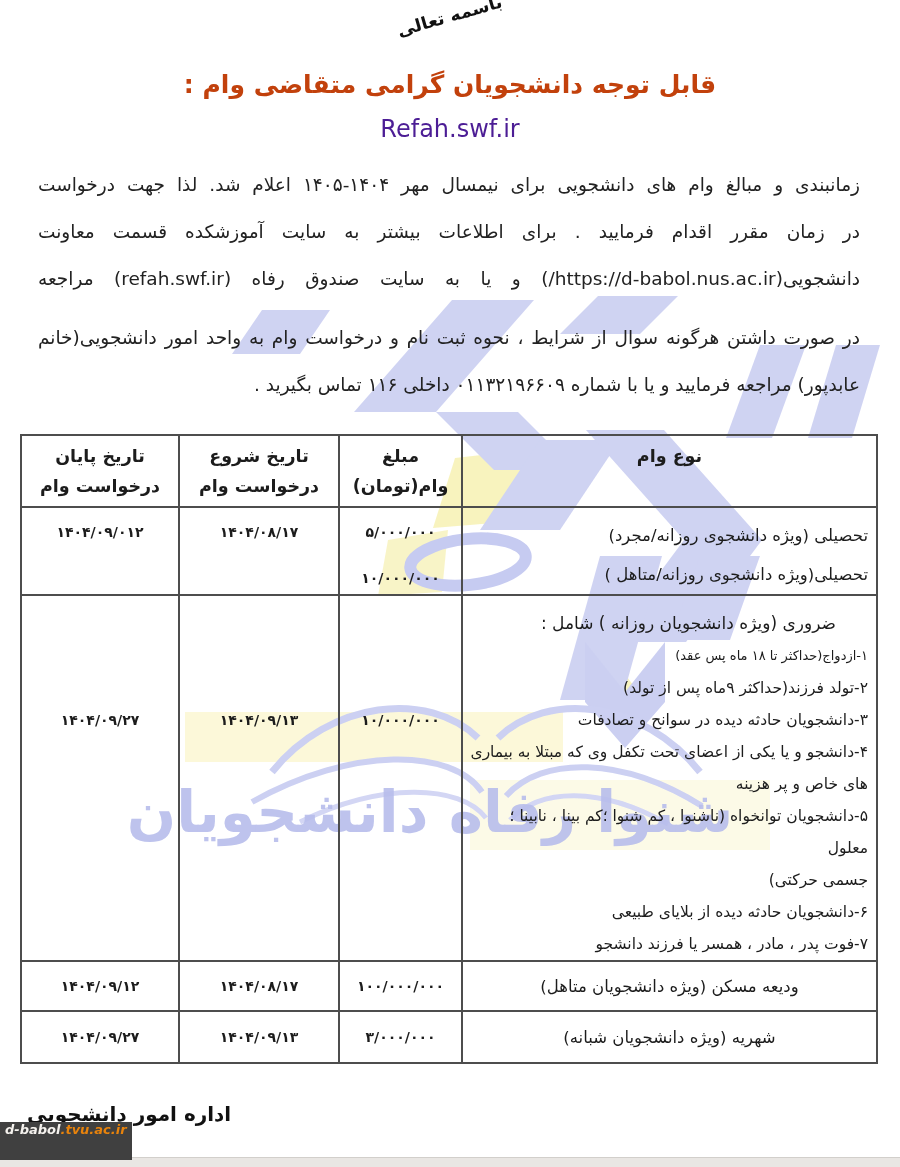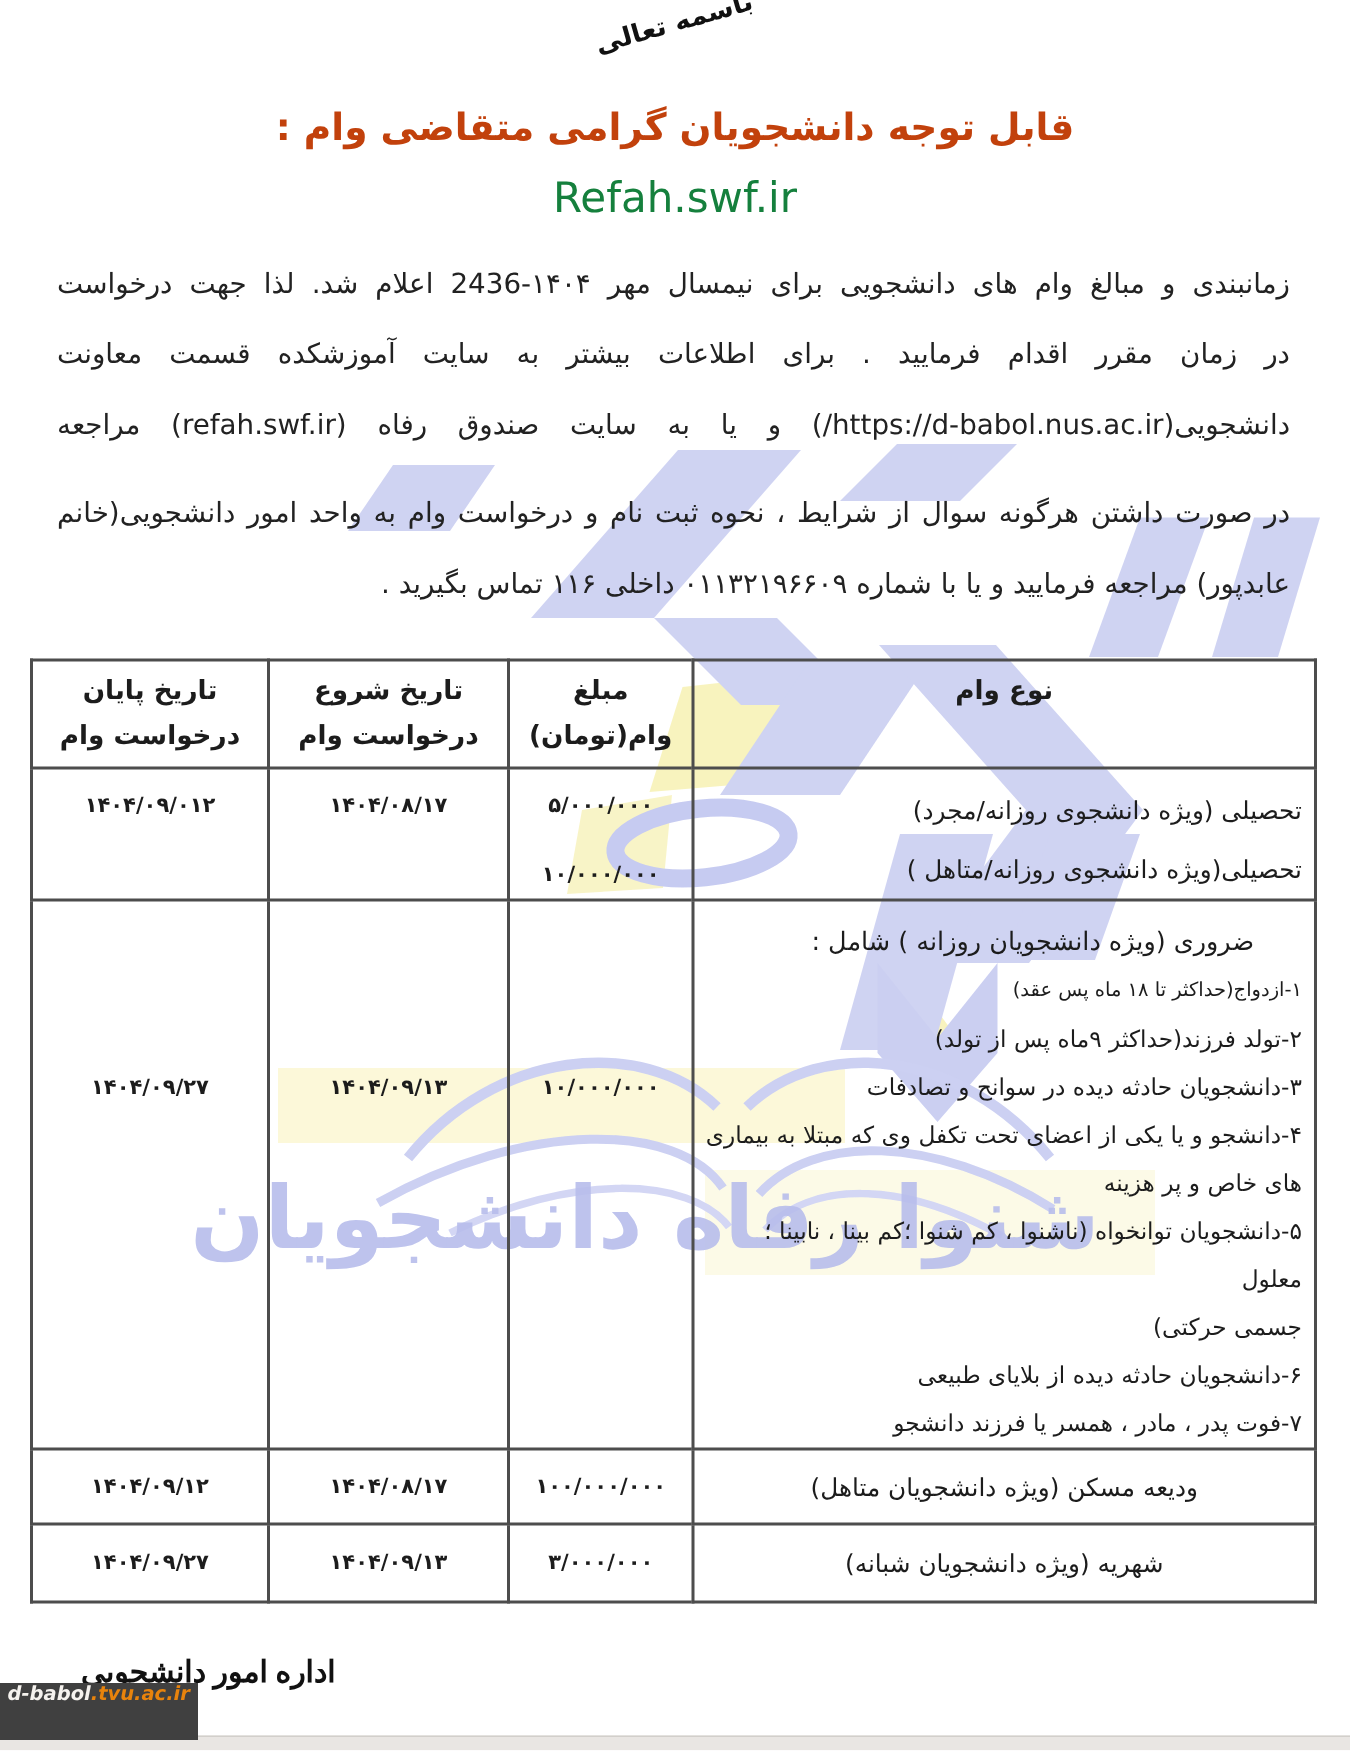--- a/index.html
+++ b/index.html
@@ -6,42 +6,42 @@
   body{font-family:"DejaVu Sans",sans-serif;color:#1c1c1c;}
   .page{position:relative;width:900px;height:1167px;margin:0 auto;background:#ffffff;overflow:hidden;}
   .wm{position:absolute;left:0;top:0;width:900px;height:1167px;z-index:0;pointer-events:none;}
   .wm-text{position:absolute;right:120px;top:778px;width:700px;z-index:0;pointer-events:none;
     direction:rtl;text-align:center;font-size:58px;font-weight:bold;color:#b7bdeb;opacity:.9;
     letter-spacing:1px;white-space:nowrap;}
   .content{position:relative;z-index:1;direction:rtl;}
   .basmala{height:56px;text-align:center;padding-top:6px;}
   .basmala span{display:inline-block;transform:rotate(-16deg) scaleX(1.05);font-size:17px;font-weight:bold;color:#111;}
   .doc-title{text-align:center;font-size:25px;font-weight:bold;color:#c2410c;margin-top:8px;letter-spacing:-.5px;}
-  .site-line{direction:ltr;text-align:center;font-size:28px;color:#15803d;margin-top:16px;}
+  .site-line{direction:ltr;text-align:center;font-size:24px;color:#4c1d95;margin-top:16px;}
   .para{margin:18px 40px 0 38px;font-size:18.5px;line-height:47px;color:#222;}
   .para .jl{text-align:justify;text-align-last:justify;}
   .para .rt{text-align:right;}
   table.loan{border-collapse:collapse;table-layout:fixed;margin:26px 0 0 0;
     margin-right:22px;width:856px;background:transparent;}
   table.loan td{border:2px solid #4d4d4d;vertical-align:top;background:transparent;overflow:hidden;}
   .hdr{font-weight:bold;font-size:17.5px;text-align:center;line-height:30px;padding-top:5px;}
   .c-type{width:415px;} .c-amt{width:123px;} .c-start{width:160px;} .c-end{width:158px;}
   .date,.amt{font-weight:bold;font-size:14px;text-align:center;white-space:nowrap;}
   .r1 .date{padding-top:16px;}
   .r1 .amt div{padding-top:15px;}
   .r1 .amt div + div{padding-top:30px;}
   .r1 .type{font-size:16.5px;line-height:39px;padding:8px 8px 0 4px;text-align:right;}
   .r2 .date,.r2 .amt{padding-top:116px;}
   .r2 .type{padding:10px 8px 0 6px;text-align:right;}
   .r2 .type .t0{font-size:17px;line-height:34px;padding-left:40px;text-align:center;}
   .r2 .type div{line-height:32px;font-size:15.5px;}
   .r2 .type .small{font-size:13px;}
   .mid{vertical-align:middle !important;}
   .rowc{font-size:16.5px;text-align:center;}
-  .footer-dept{position:absolute;right:auto;left:54px;top:1102px;font-size:20px;font-weight:bold;color:#111;z-index:2;font-family:Liberation Serif, serif;}
+  .footer-dept{position:absolute;right:auto;left:27px;top:1102px;font-size:20px;font-weight:bold;color:#111;z-index:2;}
   .site-badge{position:absolute;left:0;bottom:7px;height:38px;min-width:104px;background:#404040;
     display:flex;align-items:flex-start;justify-content:center;z-index:3;padding:0 5px;}
   .site-badge .b1{color:#f5f2ee;font-weight:bold;font-style:italic;font-size:13px;direction:ltr;}
   .site-badge .b2{color:#e8830c;font-weight:bold;font-style:italic;font-size:13px;direction:ltr;}
   .bottom-strip{position:absolute;left:0;bottom:0;width:100%;height:9px;background:#e9e6e3;
     border-top:1px solid #d2cfcb;z-index:2;}
 </style>
 </head>
 <body>
 
@@ -86,21 +86,21 @@
 
     <div class="basmala">
       <span>باسمه تعالی</span>
     </div>
 
     <div class="doc-title">قابل توجه دانشجویان گرامی متقاضی وام :</div>
 
     <div class="site-line">Refah.swf.ir</div>
 
     <div class="para">
-      <div class="jl">زمانبندی و مبالغ وام های دانشجویی برای نیمسال مهر ۱۴۰۴-2436 اعلام شد. لذا جهت درخواست</div>
+      <div class="jl">زمانبندی و مبالغ وام های دانشجویی برای نیمسال مهر ۱۴۰۴-۱۴۰۵ اعلام شد. لذا جهت درخواست</div>
       <div class="jl">در زمان مقرر اقدام فرمایید . برای اطلاعات بیشتر به سایت آموزشکده قسمت معاونت</div>
       <div class="jl">دانشجویی(https://d-babol.nus.ac.ir/) و یا به سایت صندوق رفاه (refah.swf.ir) مراجعه</div>
     </div>
 
     <div class="para" style="margin-top:12px;">
       <div class="jl">در صورت داشتن هرگونه سوال از شرایط ، نحوه ثبت نام و درخواست وام به واحد امور دانشجویی(خانم</div>
       <div class="rt">عابدپور) مراجعه فرمایید و یا با شماره ۰۱۱۳۲۱۹۶۶۰۹ داخلی ۱۱۶ تماس بگیرید .</div>
     </div>
 
     <table class="loan">

